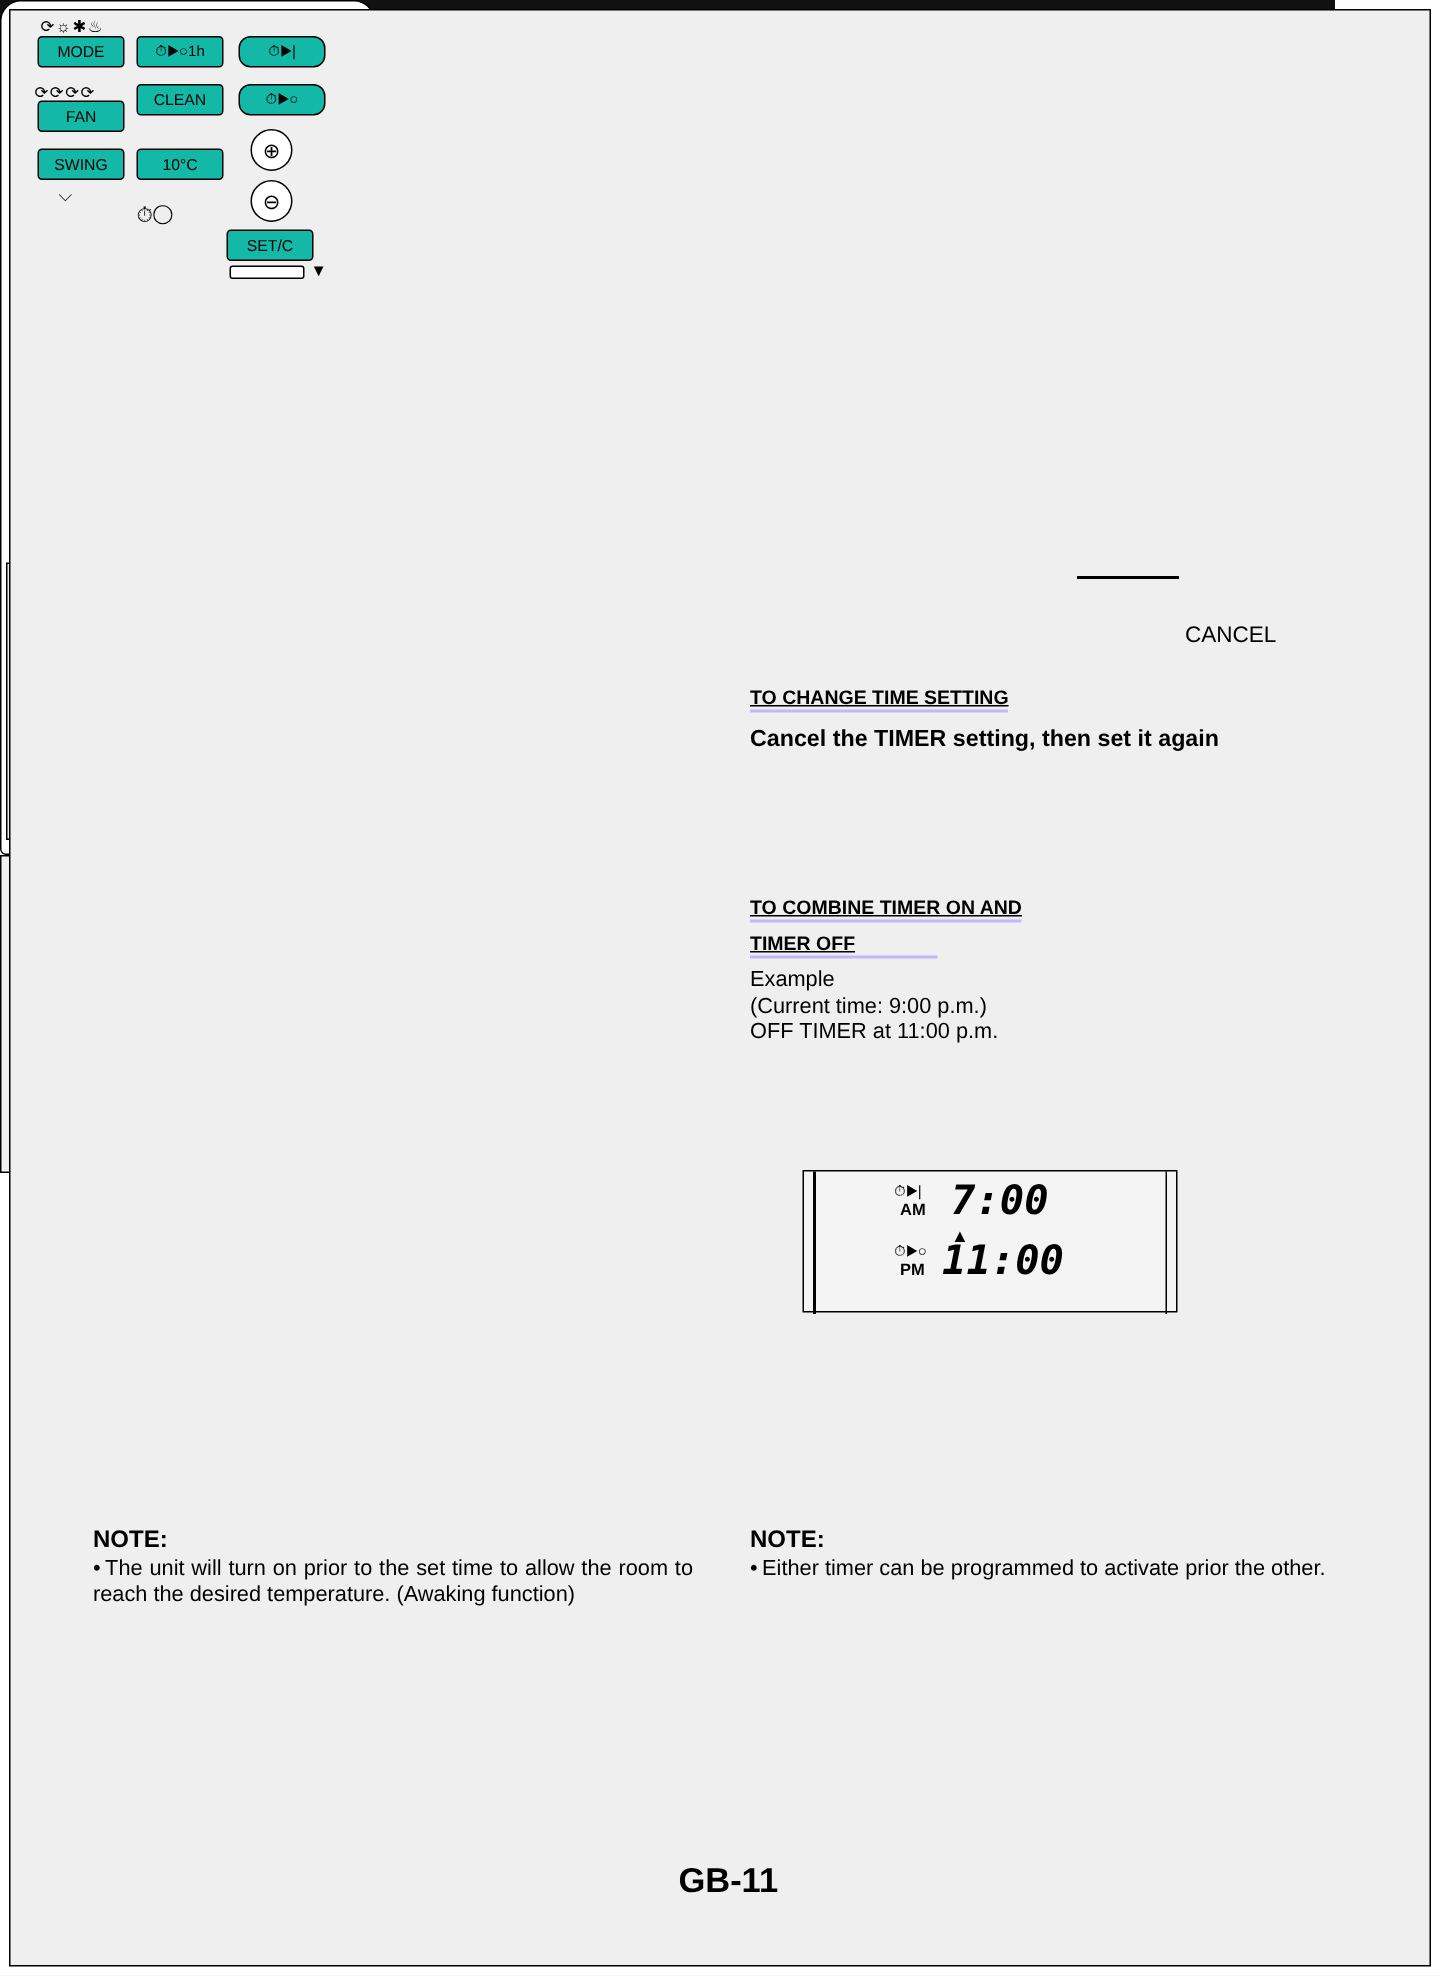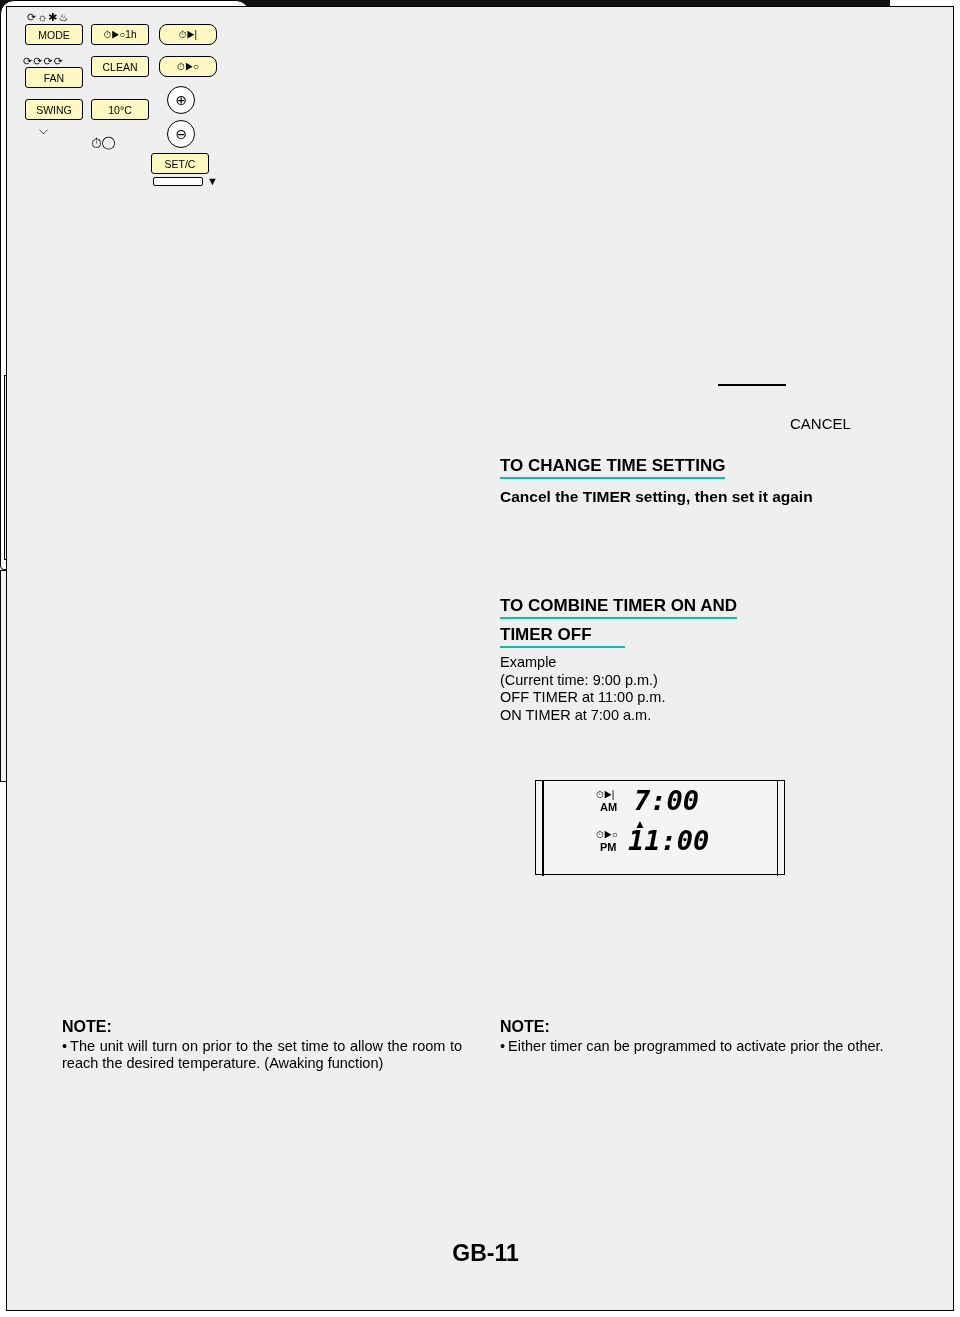--- a/index.html
+++ b/index.html
@@ -26,22 +26,22 @@
   }
   .eng-tab span {
     writing-mode: vertical-rl; text-orientation: mixed;
   }
 
   
   .col-left { position:absolute; left:62px; top:78px; width:395px; }
   .col-right { position:absolute; left:500px; top:72px; width:400px; }
 
   h2.section {
-    font-size:17px; font-weight:bold; margin:0 0 4px 0;
-    display:inline-block; border-bottom:2px solid #14b8a6; padding-bottom:1px;
+    font-size:13px; font-weight:bold; margin:0 0 4px 0;
+    display:inline-block; border-bottom:2px solid #c4b5fd; padding-bottom:1px;text-decoration:underline;
   }
   .step { position:relative; margin-bottom:4px; }
   .stepnum {
     position:absolute; left:0; top:3px; font-size:30px; font-weight:bold;
     font-family:"Liberation Sans", sans-serif; line-height:26px;
   }
   .steptext { margin-left:34px; font-size:15px; font-weight:bold; line-height:18px; }
   .substep { margin-left:34px; font-size:14.5px; line-height:17px; margin-top:1px; }
   .substep .dot { margin-right:3px; }
   .bullet { font-size:14.5px; line-height:17px; }
@@ -54,21 +54,21 @@
   
   #remote-top {
     left:500px; top:196px; width:250px; height:212px;
     background:#f0f0f0; border:1.5px solid #000;
   }
   #remote-top .inner {
     position:absolute; left:6px; top:6px; right:6px; bottom:6px;
     border:1.5px solid #000; background:#efefef;
   }
   .btn {
-    position:absolute; background:#fef9c3; border:1px solid #000;
+    position:absolute; background:#14b8a6; border:1px solid #000;
     border-radius:3px; font-size:10.5px; display:flex;
     align-items:center; justify-content:center; font-family:"Liberation Sans", sans-serif;
   }
   .btn.round { border-radius:50%; background:#fff; }
   .btn.pill { border-radius:8px; }
 
   
   #remote-big {
     left:128px; top:366px; width:250px; height:570px;
   }
@@ -328,21 +328,20 @@
     <h2 class="section">TO CHANGE TIME SETTING</h2>
     <div class="p15b just" style="margin-top:4px;">Cancel the TIMER setting, then set it again</div>
   </div>
 
   <div style="position:absolute;left:500px;top:596px;width:400px;">
     <h2 class="section">TO COMBINE TIMER ON AND</h2>
     <h2 class="section" style="display:block;width:125px;margin-top:2px;">TIMER OFF</h2>
     <div class="p14" style="margin-top:6px;">Example</div>
     <div class="p14">(Current time: 9:00 p.m.)</div>
     <div class="p14">OFF TIMER at 11:00 p.m.</div>
-    <div class="p14">ON TIMER at 7:00 a.m.</div>
   </div>
 
   <div id="combo-display">
     <div class="innerline"></div>
     <div class="innerline2"></div>
     <div style="position:absolute;left:60px;top:8px;font-size:10px;">⏱▶|</div>
     <div style="position:absolute;left:64px;top:20px;font-size:11px;font-weight:bold;">AM</div>
     <div class="lcd-digits" style="position:absolute;left:98px;top:4px;font-size:27px;">7:00</div>
 
     <div style="position:absolute;left:98px;top:36px;font-size:12px;">▲</div>

